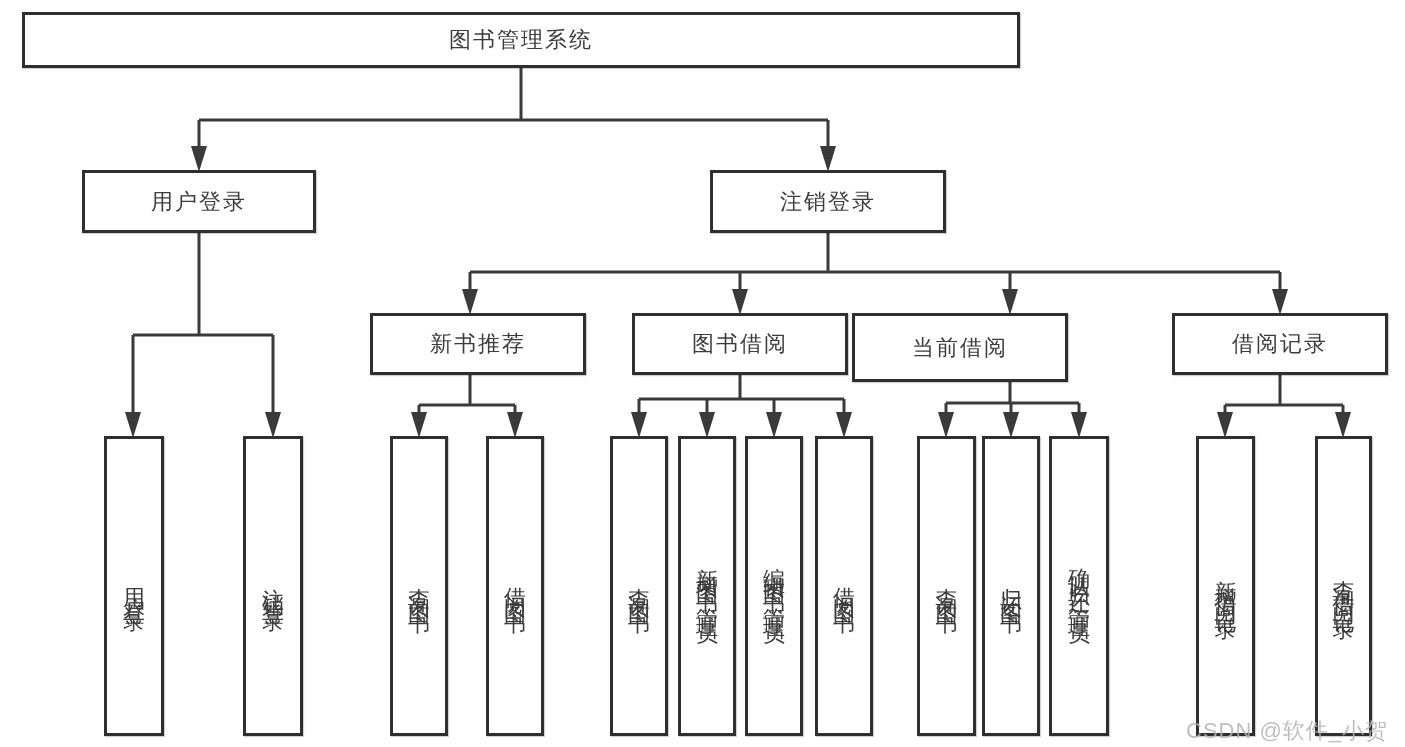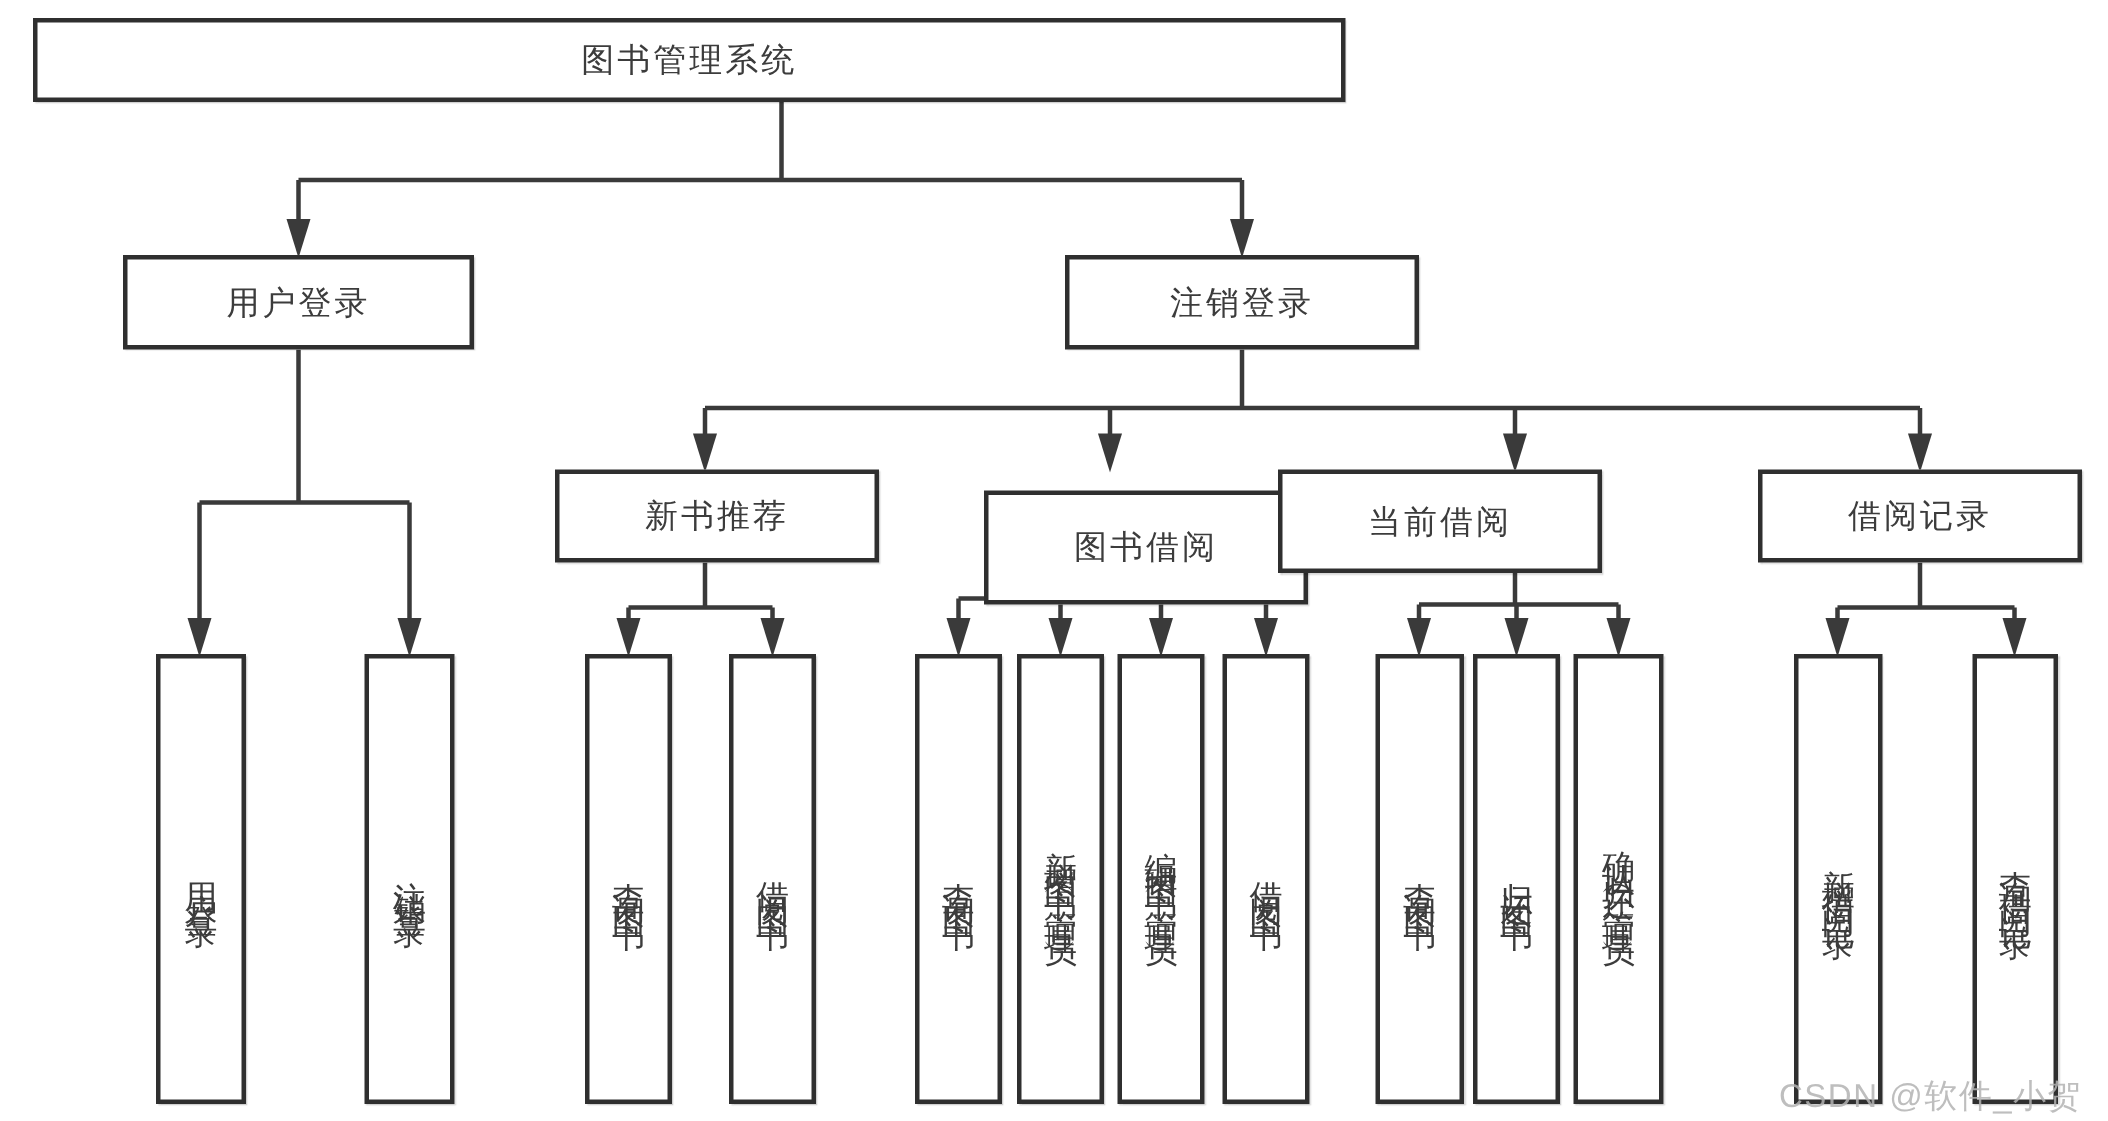--- a/index.html
+++ b/index.html
@@ -62,35 +62,35 @@
     <path d="M1010 375 V403 M946 403 H1079 M946 403 V416 M1011 403 V416 M1079 403 V416"></path>
     <polygon points="938,412 954,412 946,438"></polygon>
     <polygon points="1003,412 1019,412 1011,438"></polygon>
     <polygon points="1071,412 1087,412 1079,438"></polygon>
 
     <path d="M1280 375 V405 M1225 405 H1343 M1225 405 V416 M1343 405 V416"></path>
     <polygon points="1217,412 1233,412 1225,438"></polygon>
     <polygon points="1335,412 1351,412 1343,438"></polygon>
   </svg>
 
-  <div class="box" style="left:22px;top:12px;width:875px;height:56px;">
+  <div class="box" style="left:22px;top:12px;width:998px;height:56px;">
     <span>图书管理系统</span>
   </div>
 
   <div class="box" style="left:82px;top:170px;width:234px;height:63px;">
     <span>用户登录</span>
   </div>
   <div class="box" style="left:710px;top:170px;width:236px;height:63px;">
     <span>注销登录</span>
   </div>
 
   <div class="box" style="left:370px;top:313px;width:216px;height:62px;">
     <span>新书推荐</span>
   </div>
-  <div class="box" style="left:632px;top:327px;width:216px;height:76px;margin-left:24px;">
+  <div class="box" style="left:632px;top:313px;width:216px;height:62px;">
     <span>图书借阅</span>
   </div>
   <div class="box" style="left:852px;top:313px;width:216px;height:69px;">
     <span>当前借阅</span>
   </div>
   <div class="box" style="left:1172px;top:313px;width:216px;height:62px;">
     <span>借阅记录</span>
   </div>
 
   <div class="box leaf" style="left:104px;top:436px;width:60px;height:300px;">

